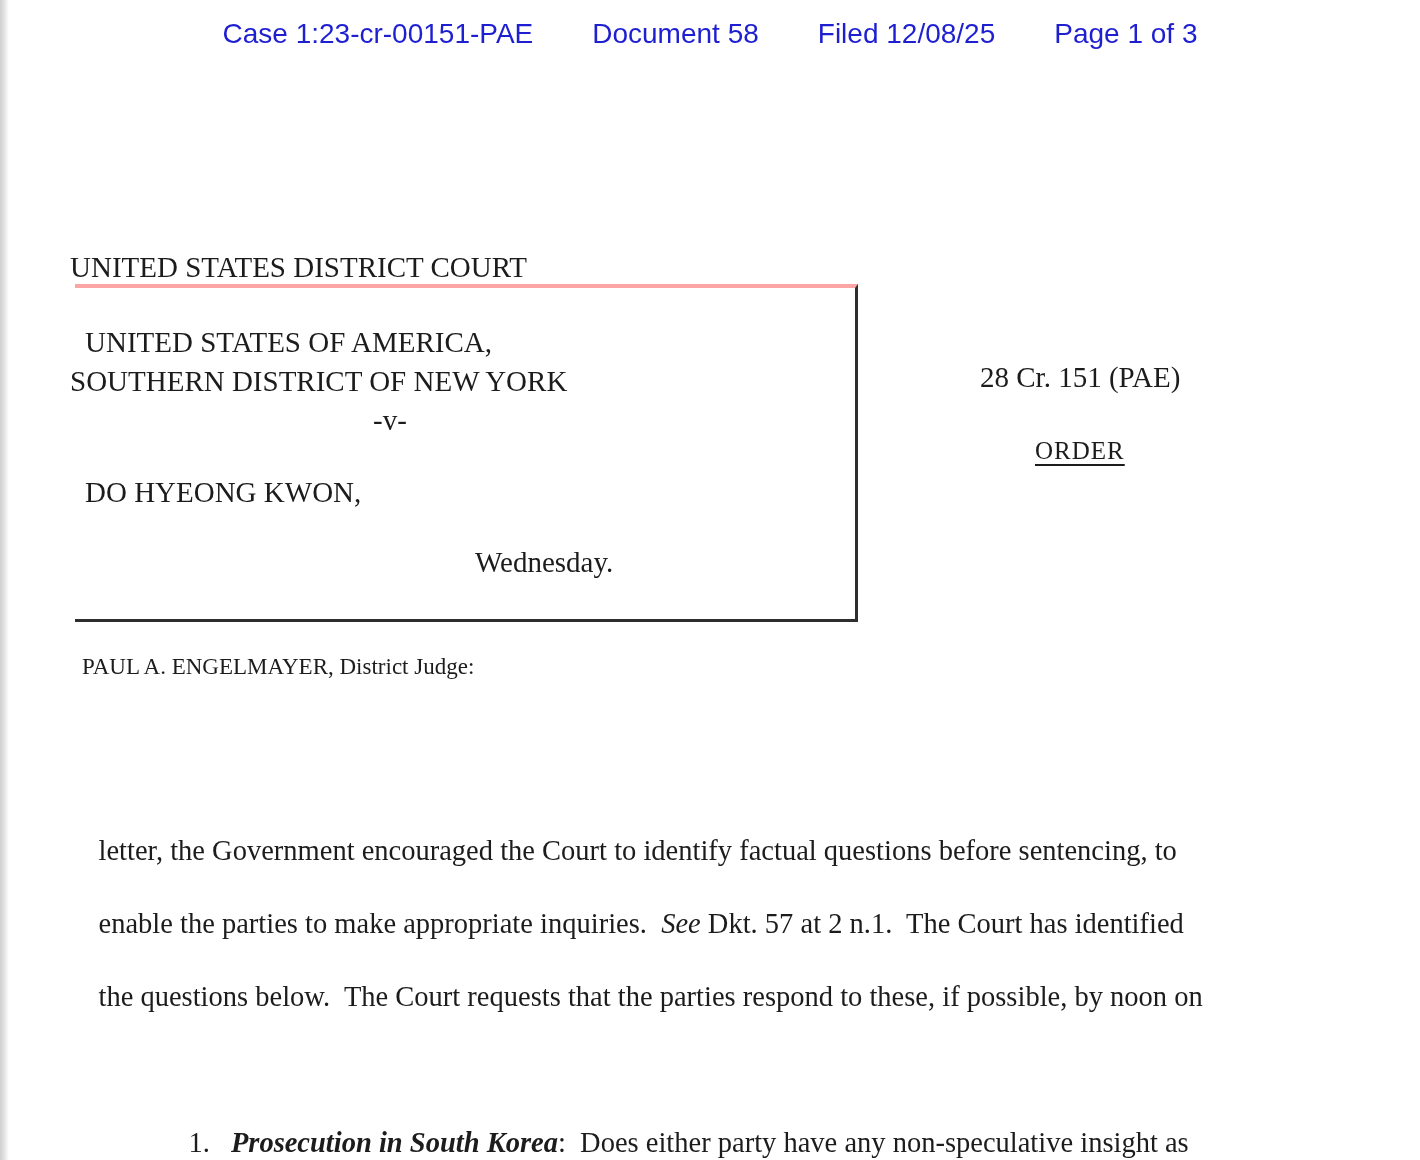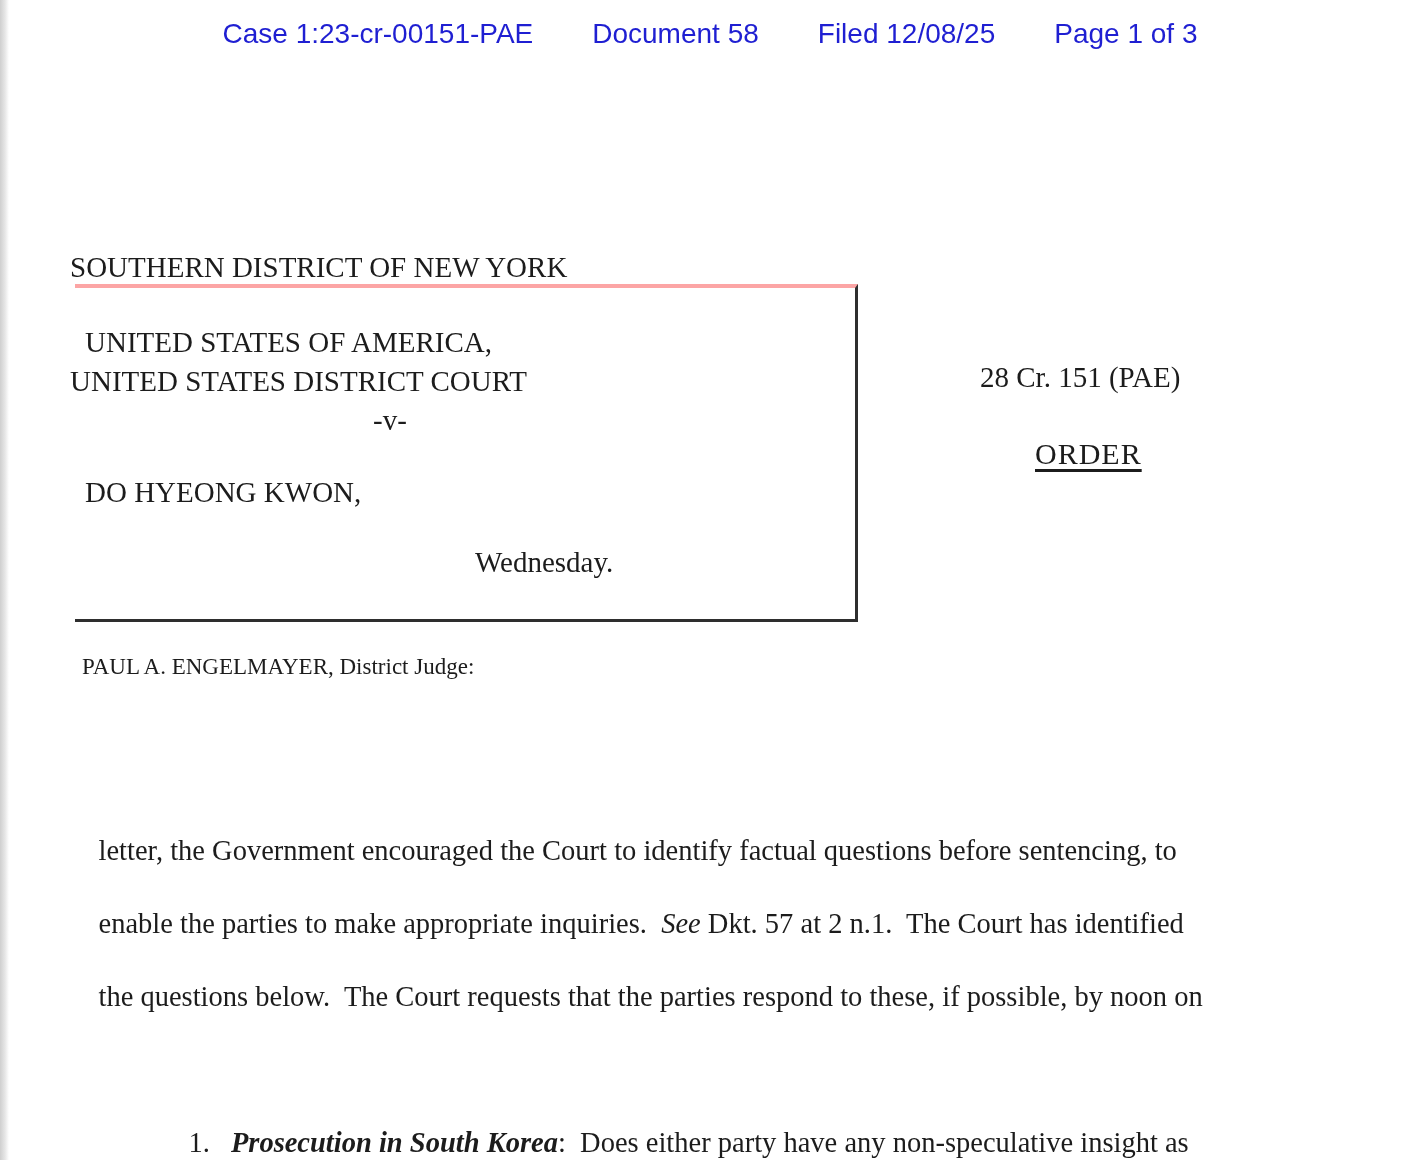--- a/index.html
+++ b/index.html
@@ -37,21 +37,21 @@
   .cap-plaintiff { left:10px; top:38px; }
   .cap-v         { left:298px; top:116px; }
   .cap-defendant { left:10px; top:188px; }
   .cap-deflabel  { left:400px; top:258px; }
   .case-number {
     position:absolute; left:980px; top:361px;
     font-size:29px; white-space:pre;
   }
   .order-title {
     position:absolute; left:1035px; top:437px;
-    font-size:30px; letter-spacing:1px;
+    font-size:25px; letter-spacing:1px;
     text-decoration:underline;
     text-underline-offset:5px;
   }
   .judge-line {
     position:absolute; left:82px; top:654px;
     font-size:23px; white-space:pre;
   }
   .body-line {
     position:absolute;
     font-size:28.5px; white-space:pre;
@@ -74,22 +74,22 @@
   <div class="scan-edge"></div>
 
   <div class="stamp">
     <span>Case 1:23-cr-00151-PAE</span>
     <span>Document 58</span>
     <span>Filed 12/08/25</span>
     <span>Page 1 of 3</span>
   </div>
 
   <div class="court-heading">
+    <div>UNITED STATES DISTRICT COURT</div>
     <div>SOUTHERN DISTRICT OF NEW YORK</div>
-    <div>UNITED STATES DISTRICT COURT</div>
   </div>
 
   <div class="caption-box">
     <div class="cap-plaintiff">UNITED STATES OF AMERICA,</div>
     <div class="cap-v">-v-</div>
     <div class="cap-defendant">DO HYEONG KWON,</div>
     <div class="cap-deflabel">Wednesday.</div>
   </div>
 
   <div class="case-number">28 Cr. 151 (PAE)</div>

